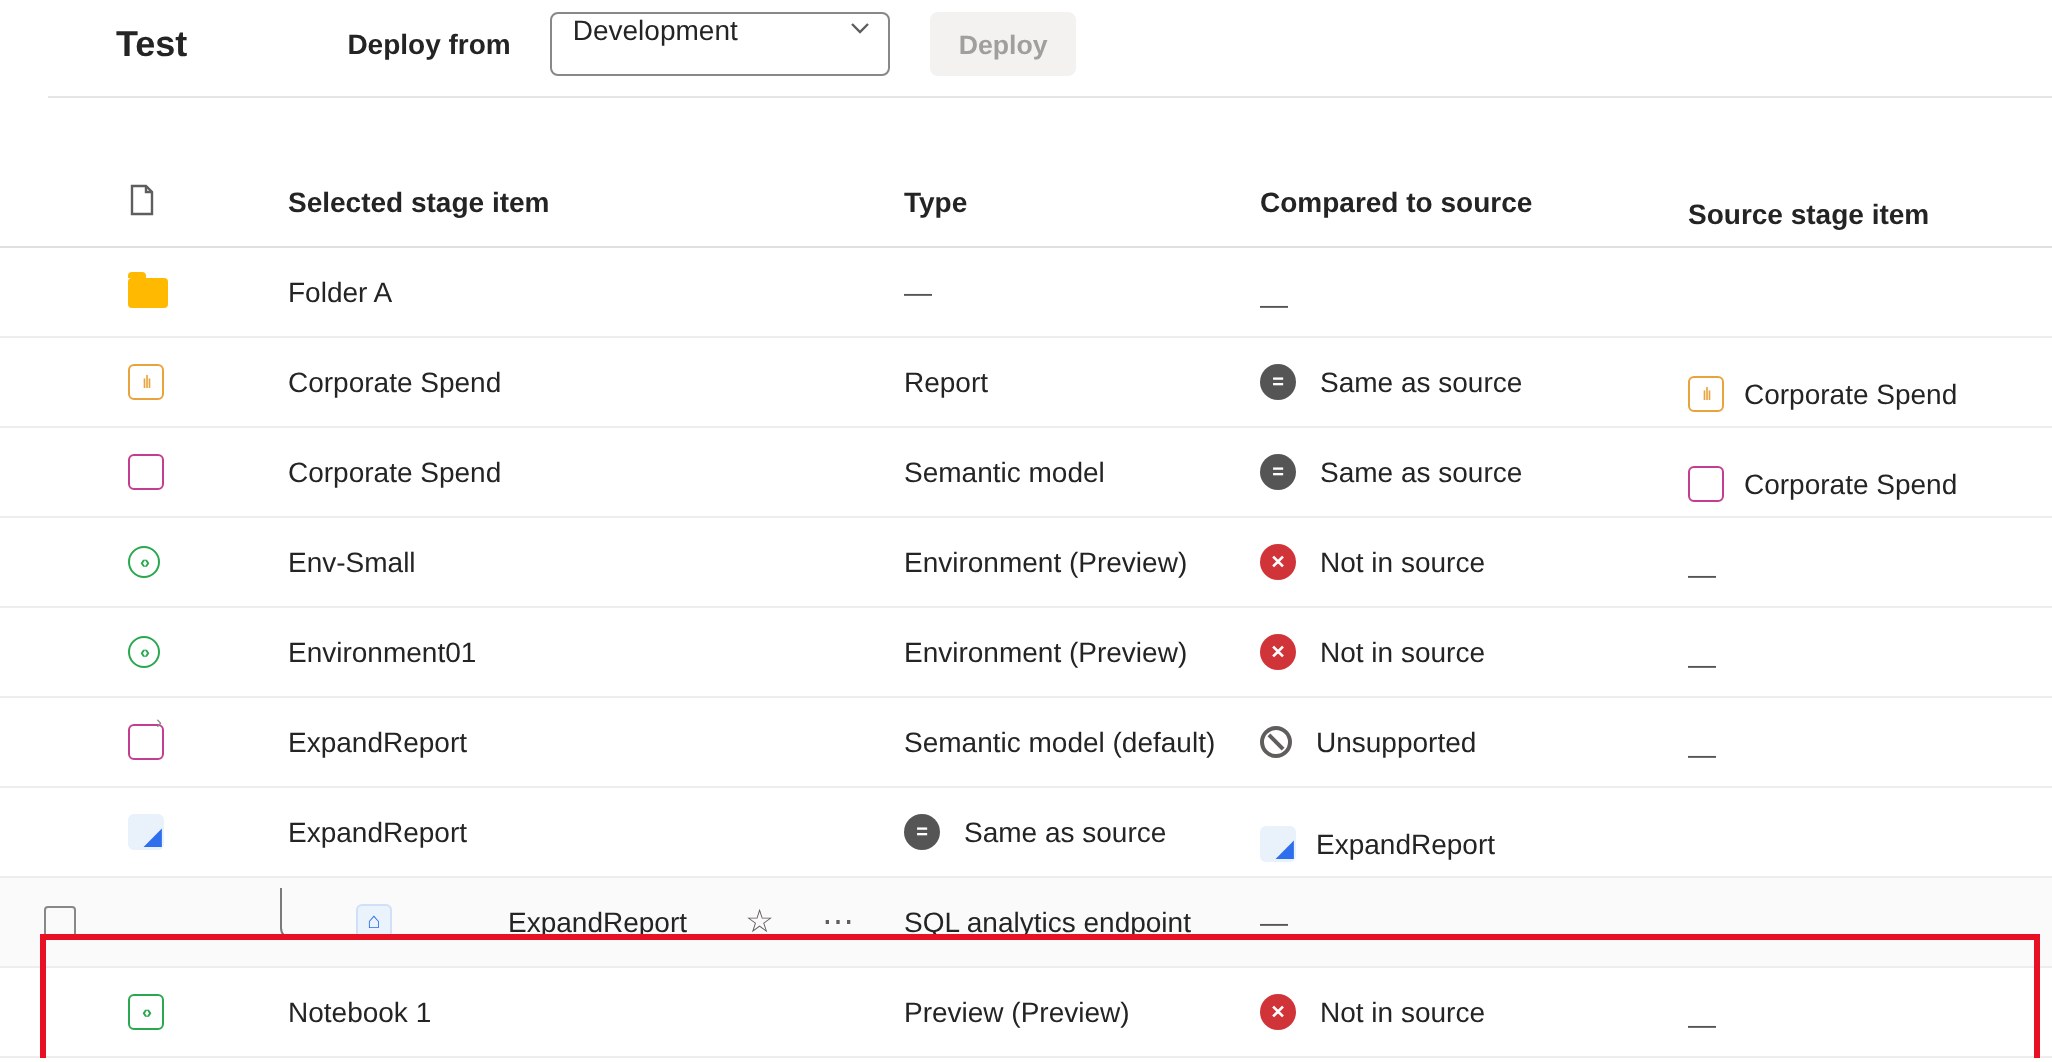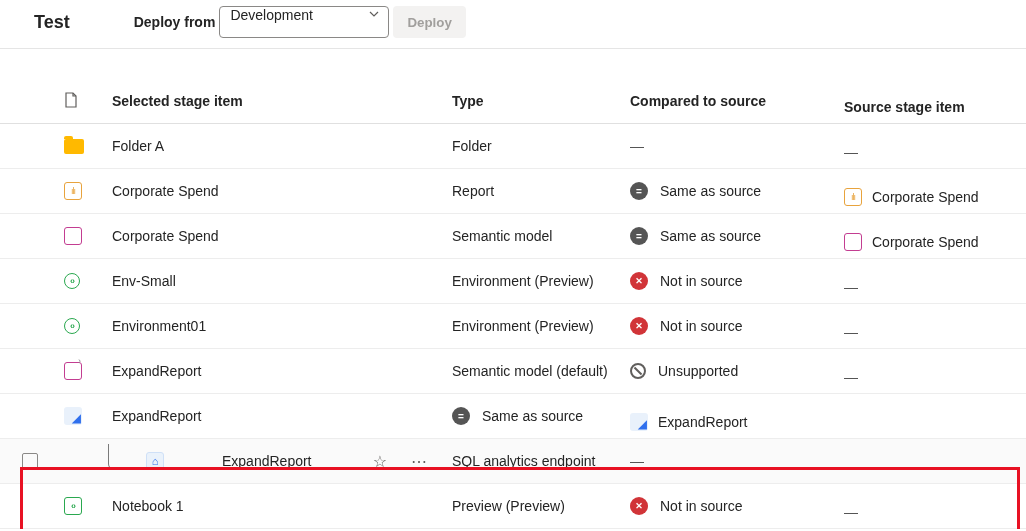--- a/index.html
+++ b/index.html
@@ -10,21 +10,22 @@
     color: #242424;
     background: #fff;
     width: 1026px;
   }
   .page { padding: 0; }
   .topbar {
     display: flex;
     align-items: center;
     padding: 6px 0 10px 34px;
     border-bottom: 1px solid #e5e5e5;
-    gap: 4px;
+    gap: 20px;
+    margin-left: 24px;
   }
   .stage-title {
     font-size: 18px;
     font-weight: 600;
     margin-right: 60px;
   }
   .deploy-from-label { font-weight: 600; font-size: 14px; }
   .dropdown {
     display: flex;
     align-items: flex-start;
@@ -58,21 +59,21 @@
   }
   .row.header {
     font-weight: 600;
     border-bottom: 1px solid #e0e0e0;
   }
   .row.header .col-check,
   .row.header .col-icon { color: #605e5c; }
 
   .col-check { display:flex; justify-content:center; }
   .col-icon  { display:flex; justify-content:flex-start; padding-left:4px;}
-  .col-name  { display:flex; align-items:center; gap:10px; }
+  .col-name  { display:flex; align-items:center; gap:10px;margin-left:32px; }
   .col-compare { display:flex; align-items:center; gap:12px; }
   .col-source  { display:flex; align-items:center; gap:10px;margin-top:12px; }
 
   .checkbox-ph {
     width: 16px; height: 16px;
     border: 1px solid #8a8886;
     border-radius: 2px;
     visibility: hidden;
   }
   .row.child .checkbox-ph { visibility: visible; }
@@ -201,21 +202,20 @@
         <div class="row">
           <div class="col-check">
             <span class="checkbox-ph"></span>
           </div>
           <div class="col-icon">
             <span class="item-icon ic-folder"></span>
           </div>
           <div class="col-name">
             <span>Folder A</span>
           </div>
-          <div class="col-type">Folder</div>
           <div class="col-compare">
             <span class="dash">—</span>
           </div>
           <div class="col-source">
             <span class="dash">—</span>
           </div>
         </div>
         <div class="row">
           <div class="col-check">
             <span class="checkbox-ph"></span>

